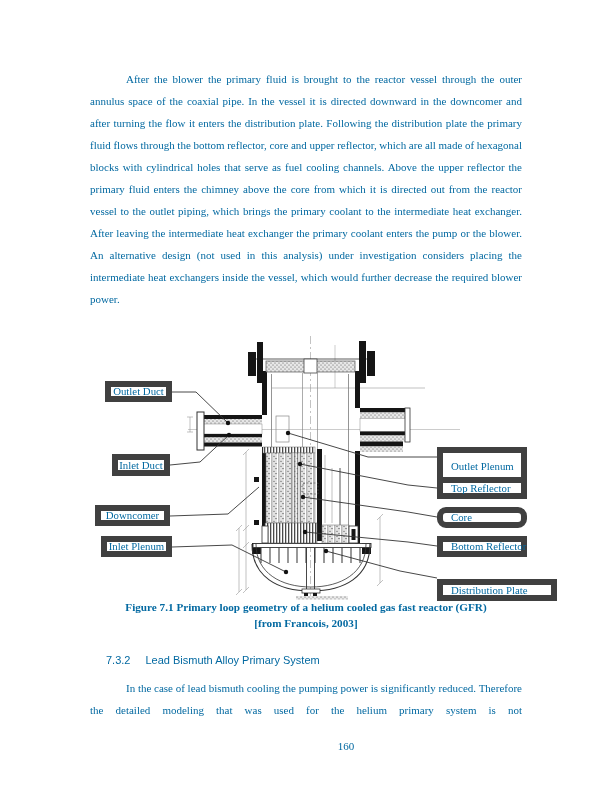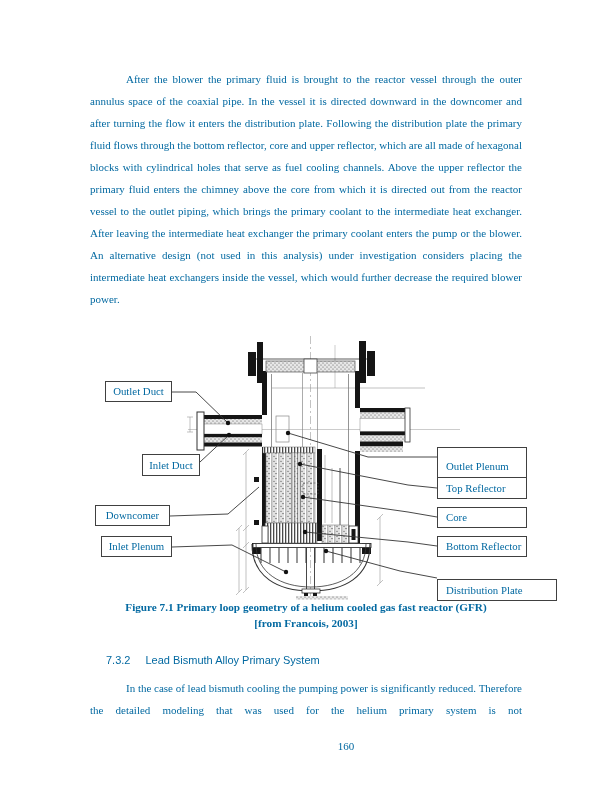--- a/index.html
+++ b/index.html
@@ -14,21 +14,21 @@
     font-size:11px; line-height:22px;
     text-align:justify; text-indent:36px;
     word-spacing:-0.2px;
   }
   .p1 { top:68px; height:266px; overflow:hidden; }
   .p2 { top:677px; height:46px; overflow:hidden; text-align-last:justify; }
   .figure-area { position:absolute; left:0; top:330px; width:612px; height:272px; }
   .figure-area svg { position:absolute; left:85px; top:0; }
   .callout {
     position:absolute; box-sizing:border-box;
-    border:1px solid #404040; background:#fff;
+    border:6px solid #404040; background:#fff;
     font-size:10.8px; line-height:1;
     display:flex; align-items:center; justify-content:center;
     white-space:nowrap;
   }
   .callout.right-side { justify-content:flex-start; padding-left:8px; }
   .caption {
     position:absolute; top:600px; left:70px; width:472px;
     text-align:center; font-weight:bold; font-size:11.2px; line-height:15.5px;
   }
   .heading {
@@ -211,26 +211,26 @@
         <circle cx="286" cy="572" r="2.2"></circle>
         <circle cx="288" cy="433" r="2.2"></circle>
         <circle cx="300" cy="464" r="2.2"></circle>
         <circle cx="303" cy="497" r="2.2"></circle>
         <circle cx="305" cy="532" r="2.2"></circle>
         <circle cx="326" cy="551" r="2.2"></circle>
       </g>
     </svg>
 
     <div class="callout" style="left:105px; top:51px;  width:67px;  height:21px;">Outlet Duct</div>
-    <div class="callout" style="left:112px; top:124px; width:58px;  height:22px;margin-left:30px;">Inlet Duct</div>
+    <div class="callout" style="left:112px; top:124px; width:58px;  height:22px;">Inlet Duct</div>
     <div class="callout" style="left:95px;  top:175px; width:75px;  height:21px;">Downcomer</div>
     <div class="callout" style="left:101px; top:206px; width:71px;  height:21px;">Inlet Plenum</div>
     <div class="callout right-side" style="left:437px; top:117px; width:90px;  height:39px;">Outlet Plenum</div>
     <div class="callout right-side" style="left:437px; top:147px; width:90px;  height:22px;">Top Reflector</div>
-    <div class="callout right-side" style="left:437px; top:177px; width:90px;  height:21px;">Core</div>
+    <div class="callout right-side" style="left:437px; top:177px; width:90px;  height:21px;border-radius:9px;">Core</div>
     <div class="callout right-side" style="left:437px; top:206px; width:90px;  height:21px;">Bottom Reflector</div>
     <div class="callout right-side" style="left:437px; top:249px; width:120px; height:22px;">Distribution Plate</div>
   </div>
 
   <div class="caption">
     <div>Figure 7.1 Primary loop geometry of a helium cooled gas fast reactor (GFR)</div>
     <div>[from Francois, 2003]</div>
   </div>
 
   <div class="heading">

